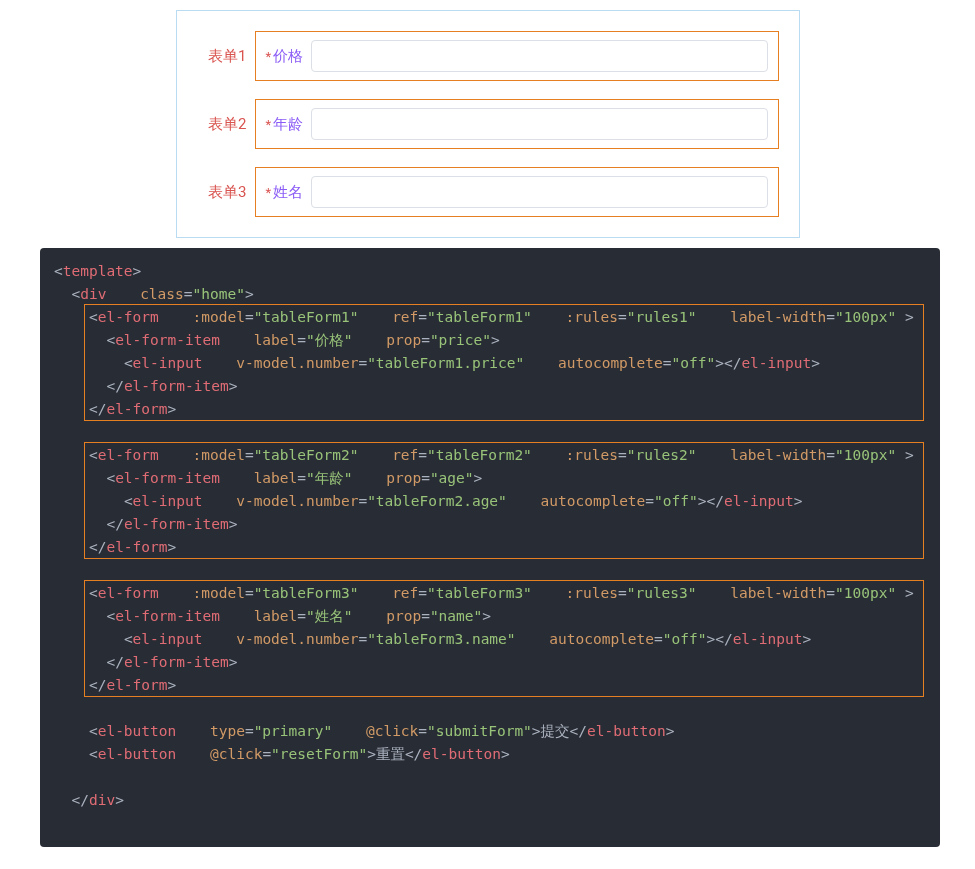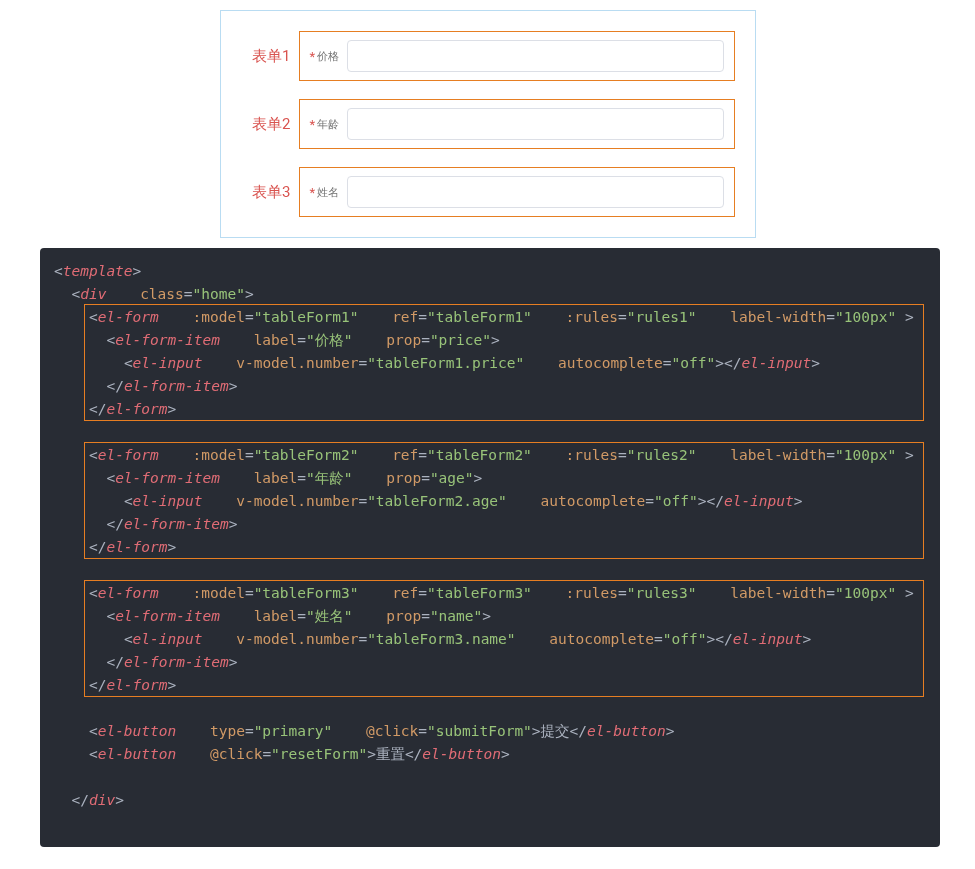--- a/index.html
+++ b/index.html
@@ -1,19 +1,19 @@
 <!DOCTYPE html>
 <html><head>
 <meta charset="utf-8">
 <style>
 * { box-sizing: border-box; margin: 0; padding: 0; }
 body { font-family: -apple-system, BlinkMacSystemFont, "Segoe UI", Roboto, "Helvetica Neue", Arial, sans-serif; background: #fff; padding: 10px 40px; }
 
 .form-panel {
-  width: 536px;
+  width: 624px;
   margin: 0 auto 10px auto;
   border: 1px solid #b9dcf2;
   background: #fff;
   padding: 20px 20px 20px 10px;
 }
 .form-row {
   display: flex;
   align-items: center;
   margin-bottom: 18px;
 }
@@ -26,21 +26,21 @@
   margin-right: 8px;
 }
 .form-box {
   border: 1.5px solid #e67e22;
   flex: 1;
   padding: 8px 10px;
   display: flex;
   align-items: center;
 }
 .req { color: #d9534f; font-size: 13px; margin-right: 2px; }
-.field-label { font-size: 11px; color: #737373; margin-right: 8px; }
+.field-label { font-size: 15px; color: #8b5cf6; margin-right: 8px; }
 .input {
   flex: 1;
   height: 32px;
   border: 1px solid #dcdfe6;
   border-radius: 4px;
   padding: 0 10px;
   font-size: 13px;
   outline: none;
 }
 .btn-row { padding-left: 40px; margin-top: 18px; }
@@ -76,21 +76,21 @@
   line-height: 23px;
   white-space: pre;
   padding: 0 14px;
 }
 .code-hl {
   position: absolute;
   border: 1.5px solid #e67e22;
   background: transparent;
   pointer-events: none;
 }
-.t-tag   { color: #e06c75; font-style: italic; }
+.t-tag   { color: #e06c75; }
 .t-attr  { color: #d19a66; margin-left: 25px; }
 .t-str   { color: #98c379; }
 .t-punc  { color: #abb2bf; }
 .t-text  { color: #abb2bf; }
 .t-gray  { color: #5c6370; }
 </style>
 </head>
 <body>
 
 <div class="form-panel">

